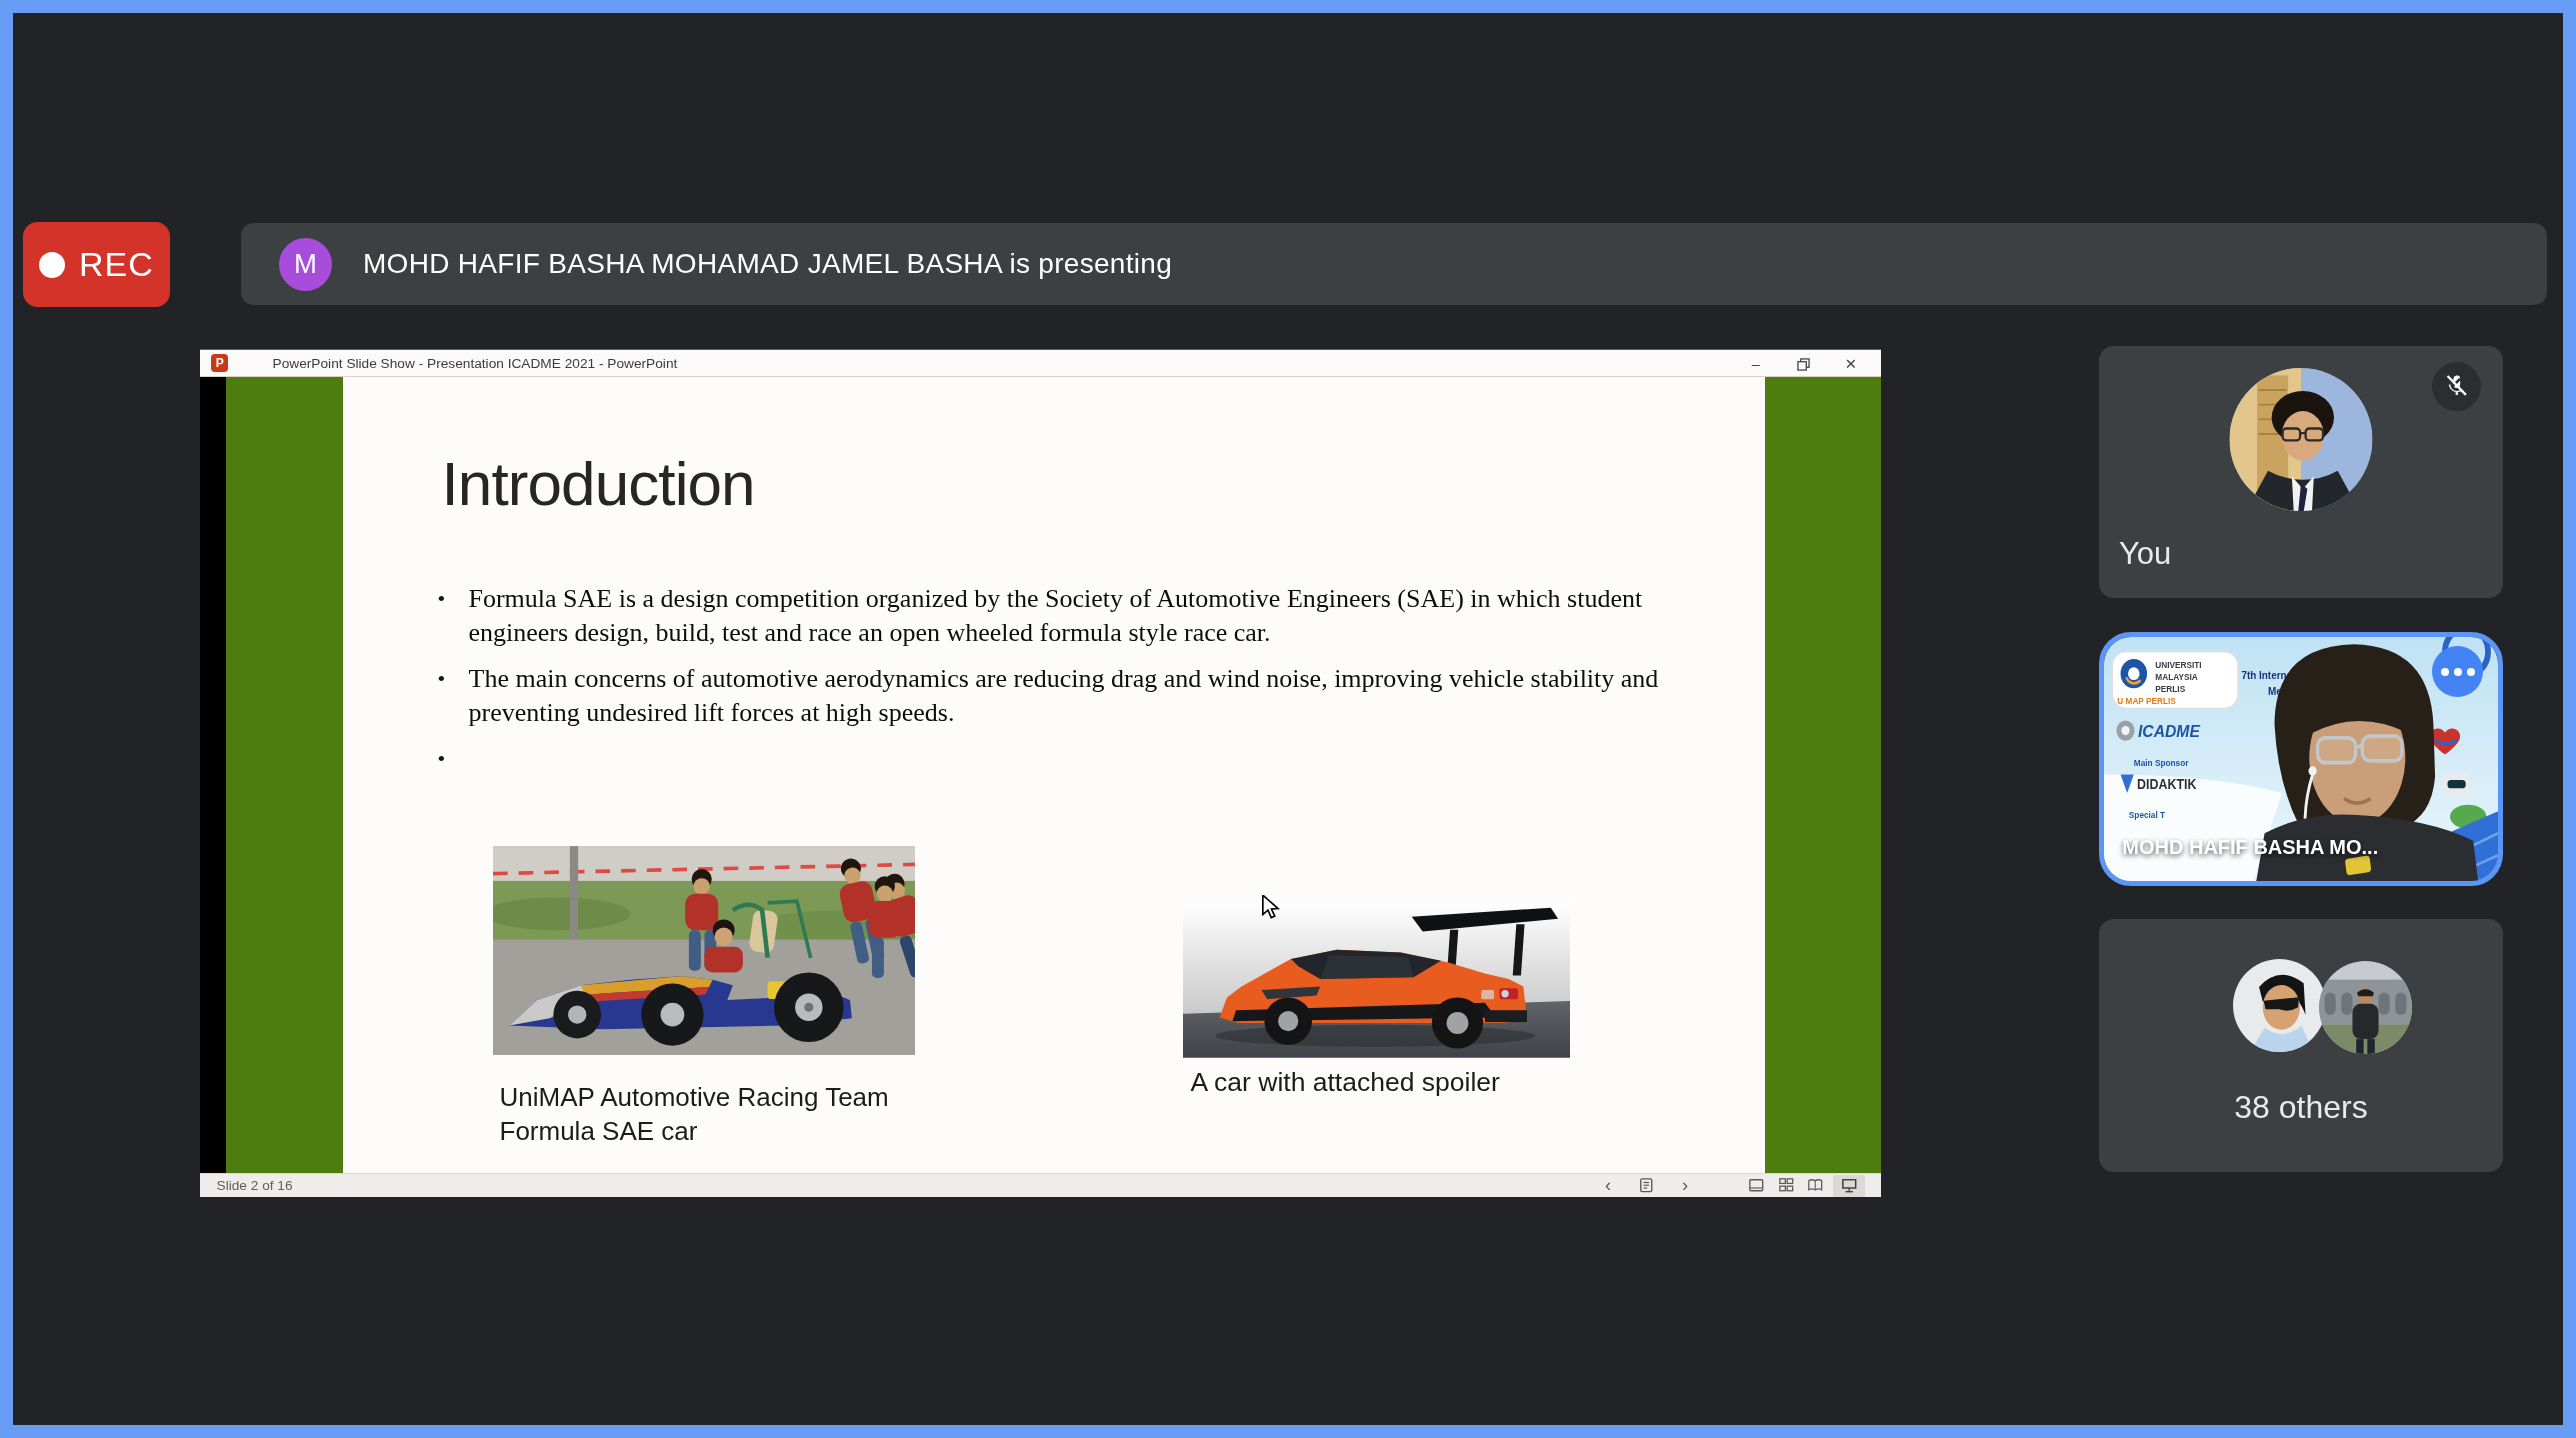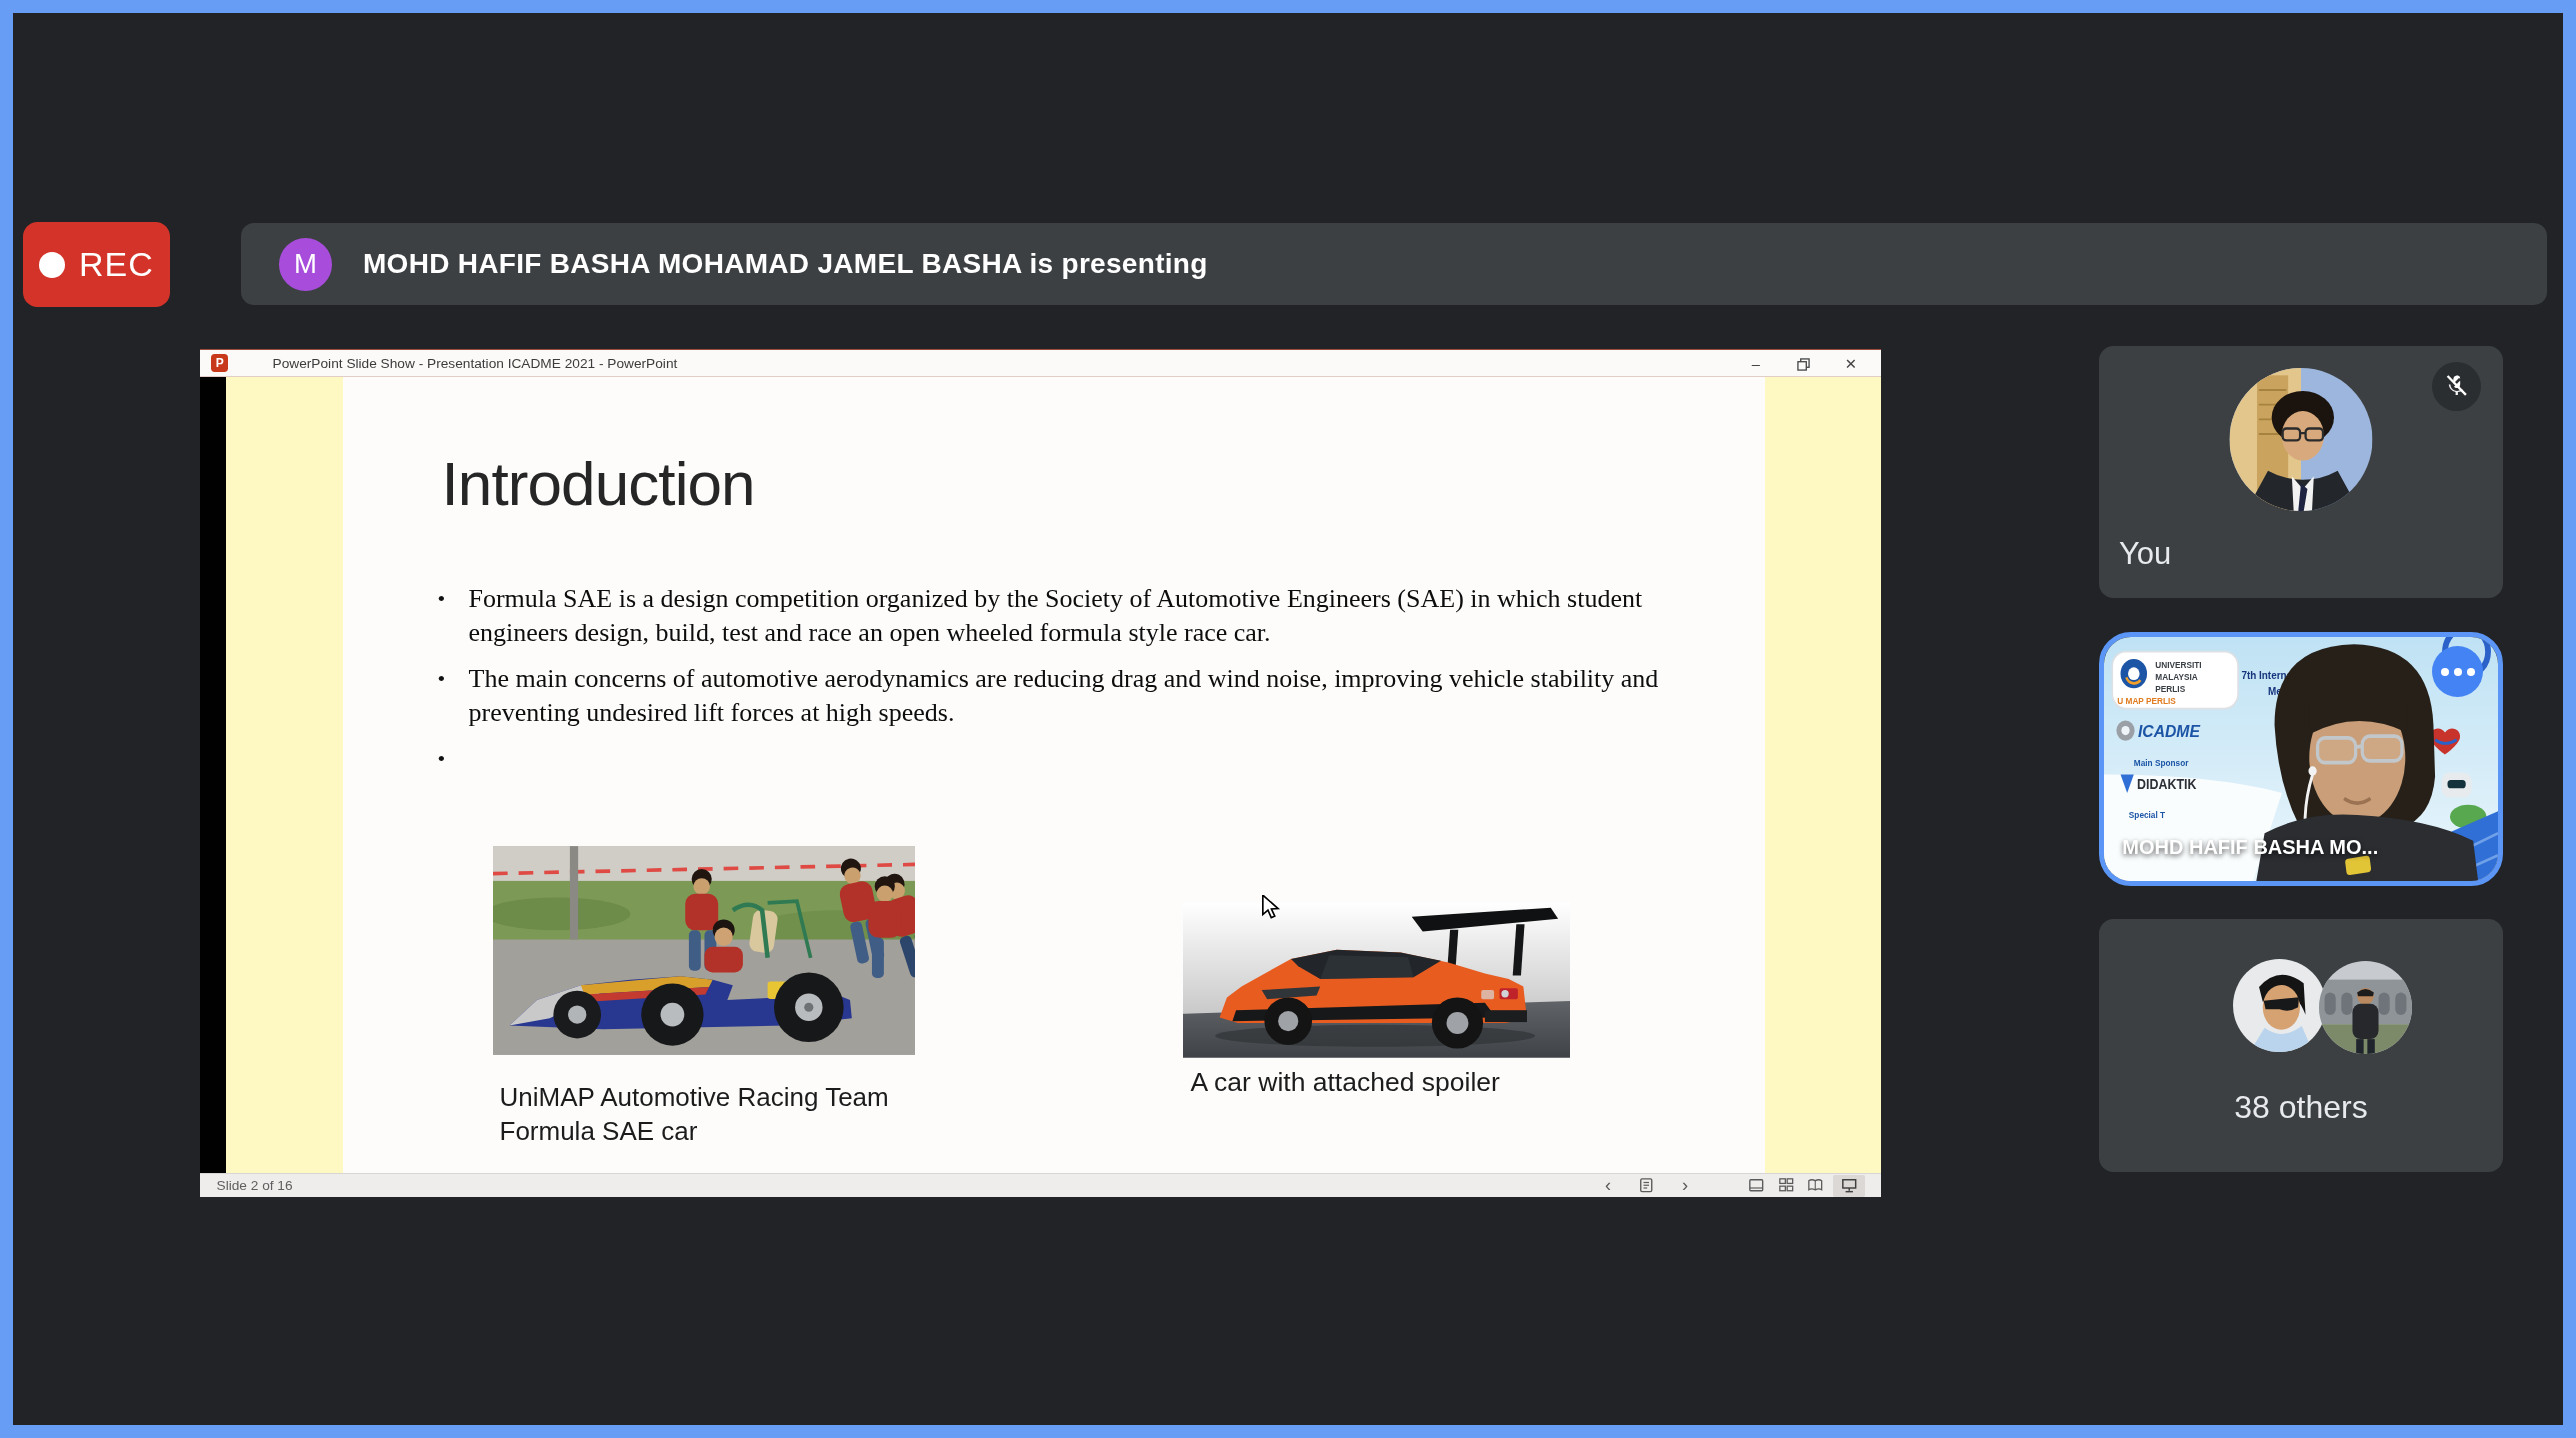--- a/index.html
+++ b/index.html
@@ -15,34 +15,34 @@
   .rec-badge{position:absolute;left:23px;top:222px;width:147px;height:85px;background:var(--rec);
     border-radius:14.6px;display:flex;align-items:center;justify-content:center;gap:13.7px;}
   .rec-dot{width:26px;height:26px;border-radius:50%;background:#fff;}
   .rec-text{font-size:34px;font-weight:400;color:#fff;letter-spacing:0.9px;}
 
   
   .presenting-banner{position:absolute;left:241px;top:223px;width:2306px;height:82px;background:var(--tile);
     border-radius:13px;display:flex;align-items:center;padding-left:38px;gap:31px;}
   .banner-avatar{width:53px;height:53px;border-radius:50%;background:var(--purple);color:#fff;
     display:flex;align-items:center;justify-content:center;font-size:27.5px;font-weight:400;flex:0 0 auto;}
-  .banner-text{color:#fff;font-size:28px;font-weight:700;letter-spacing:0.3px;}
+  .banner-text{color:#fff;font-size:28px;font-weight:400;letter-spacing:0.3px;}
 
   
   .ppt-window{position:absolute;left:200px;top:349px;width:1681px;height:848px;background:#010101;}
   .ppt-titlebar{position:absolute;left:0;right:0;top:0;height:28px;background:#fcfaf9;
     border-top:1.8px solid #9e4b3e;border-bottom:0.9px solid #e3cdc7;display:flex;align-items:center;padding:0 11px;}
   .ppt-appicon{width:17.4px;height:17.4px;border-radius:3.7px;background:#c8391b;color:#fff;font-size:12px;font-weight:700;
     display:flex;align-items:center;justify-content:center;margin-right:9.2px;flex:0 0 auto;}
   .ppt-title{font-size:13.7px;color:#3c3c3c;white-space:nowrap;padding-left:35px;}
   .win-controls{position:absolute;right:22px;top:0;height:28px;display:flex;align-items:center;gap:31px;}
   .win-btn{font-size:14.6px;color:#444;width:16.5px;text-align:center;cursor:default;line-height:1;}
   .win-btn svg{display:block;margin:0 auto;}
 
-  .ppt-stage{position:absolute;left:0;right:0;top:28px;height:796px;background:#fef9c3;display:flex;justify-content:center;margin-left:26px;}
+  .ppt-stage{position:absolute;left:0;right:0;top:28px;height:796px;background:#4d7c0f;display:flex;justify-content:center;margin-left:26px;}
   .slide{position:relative;width:1422px;height:796px;background:#fdfcfb;}
 
   .slide-title{position:absolute;left:99px;top:71px;font-size:62px;font-weight:400;color:#262626;letter-spacing:-0.9px;}
   .bullets{position:absolute;left:95px;top:205px;width:1227px;}
   .bullet{display:flex;margin-bottom:12px;font-family:"Liberation Serif",serif;font-size:26px;line-height:34px;color:#0d0d0d;}
   .bullet-marker{width:31px;flex:0 0 auto;font-size:22px;line-height:34px;color:#111;}
 
   .fig1{position:absolute;left:150px;top:469px;width:422px;height:209px;}
   .fig2{position:absolute;left:840px;top:525px;width:387px;height:156px;}
   .fig svg{display:block;width:100%;height:100%;}

